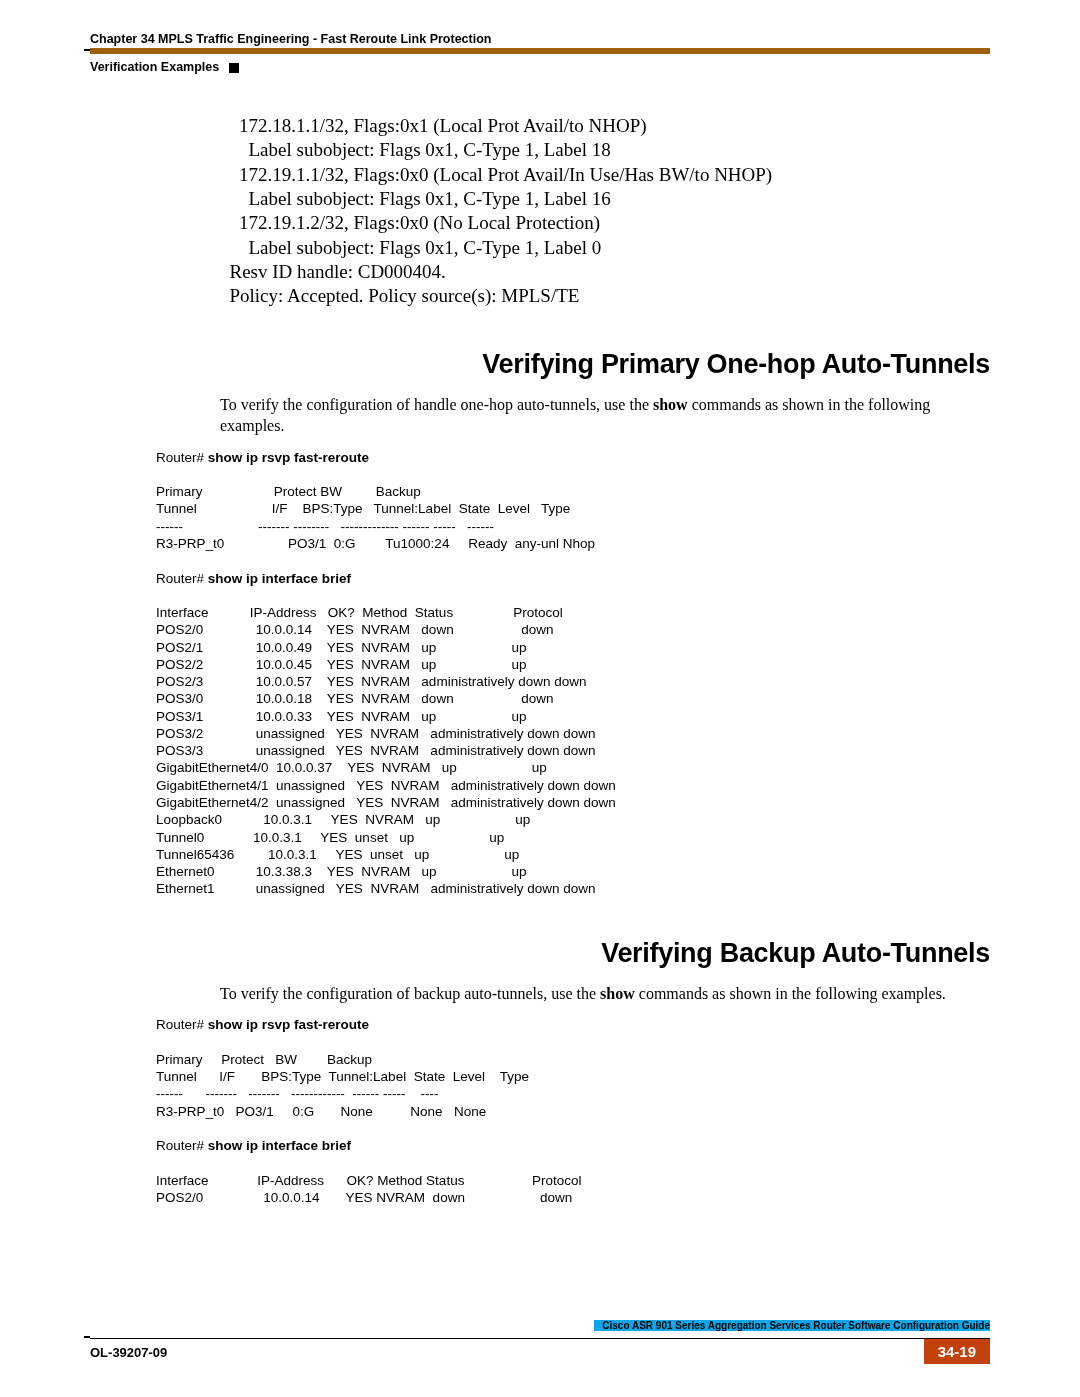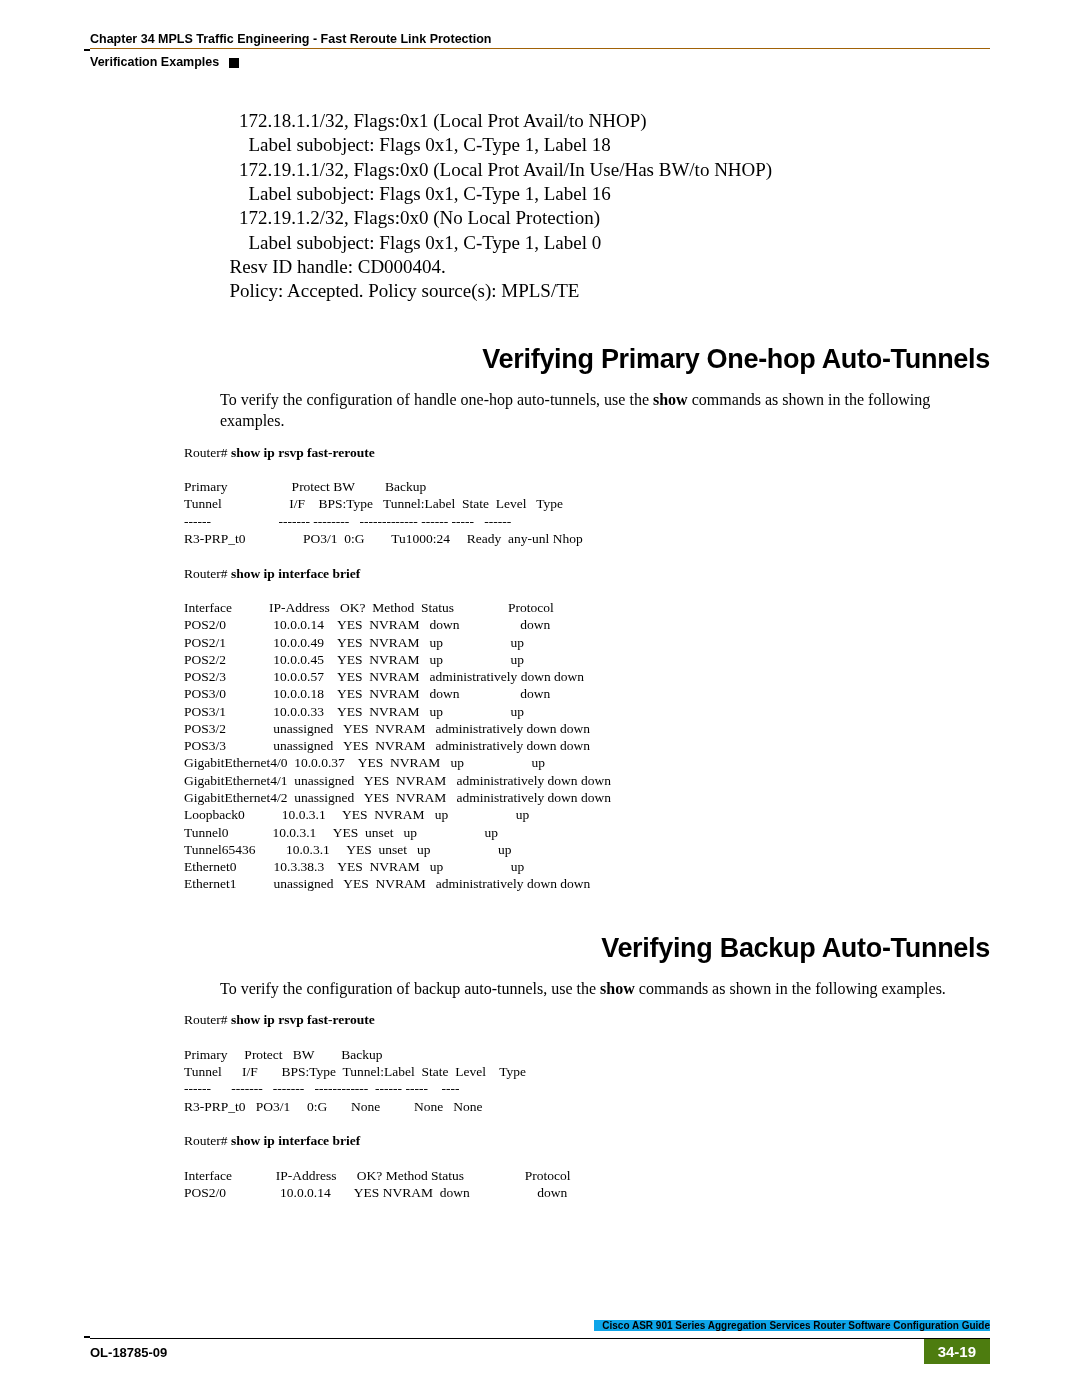--- a/index.html
+++ b/index.html
@@ -11,21 +11,21 @@
     padding: 0;
   }
   .page {
     width: 1080px;
     min-height: 1397px;
     box-sizing: border-box;
     padding: 30px 90px 20px 90px;
     position: relative;
   }
   .top-rule {
-    border-bottom: 1px solid #a16207;
+    border-bottom: 6px solid #a16207;
     margin-bottom: 4px;
     position: relative;
     height: 18px;
   }
   .chapter-line {
     font-family: Arial, Helvetica, sans-serif;
     font-weight: bold;
     font-size: 12.5px;
     position: absolute;
     left: 0;
@@ -57,25 +57,25 @@
     vertical-align: middle;
   }
   .code-block {
     font-family: Liberation Serif, serif;
     font-size: 19px;
     white-space: pre;
     line-height: 1.28;
     margin: 40px 0 20px 130px;
   }
   .code-block-sm {
-    font-family: Liberation Serif, serif;
+    font-family: Liberation Sans, sans-serif;
     font-size: 13.5px;
     white-space: pre;
     line-height: 1.28;
-    margin: 12px 0 20px 94px;
+    margin: 12px 0 20px 66px;
   }
   .cmd-bold { font-weight: bold; }
   h2.section-heading {
     font-family: Arial, Helvetica, sans-serif;
     font-weight: bold;
     font-size: 27px;
     margin: 40px 0 14px 0;
     letter-spacing: -0.3px;
     text-align: right;
   }
@@ -119,21 +119,21 @@
     left: -6px;
     top: -3px;
     width: 6px;
     height: 6px;
     border-top: 2px solid #000;
   }
   .page-num-box {
     position: absolute;
     right: 0;
     top: 0;
-    background: #4d7c0f;
+    background: #c2410c;
     color: #fff;
     font-family: Arial, Helvetica, sans-serif;
     font-weight: bold;
     font-size: 15px;
     padding: 4px 14px;
   }
 </style>
 </head>
 <body>
 
@@ -202,18 +202,18 @@
 </span>
 <span>Router# </span><span class="cmd-bold">show ip interface brief</span>
 <span>
 Interface             IP-Address      OK? Method Status                  Protocol
 POS2/0                10.0.0.14       YES NVRAM  down                    down</span></div>
 
   <div class="footer">
     <div class="footer-title">Cisco ASR 901 Series Aggregation Services Router Software Configuration Guide</div>
     <div class="footer-rule">
       <div class="footer-left-tick"></div>
-      <div class="footer-left">OL-18785-09</div>
+      <div class="footer-left">OL-39207-09</div>
       <div class="page-num-box">34-19</div>
     </div>
   </div>
 
 </div>
 
 </body></html>

